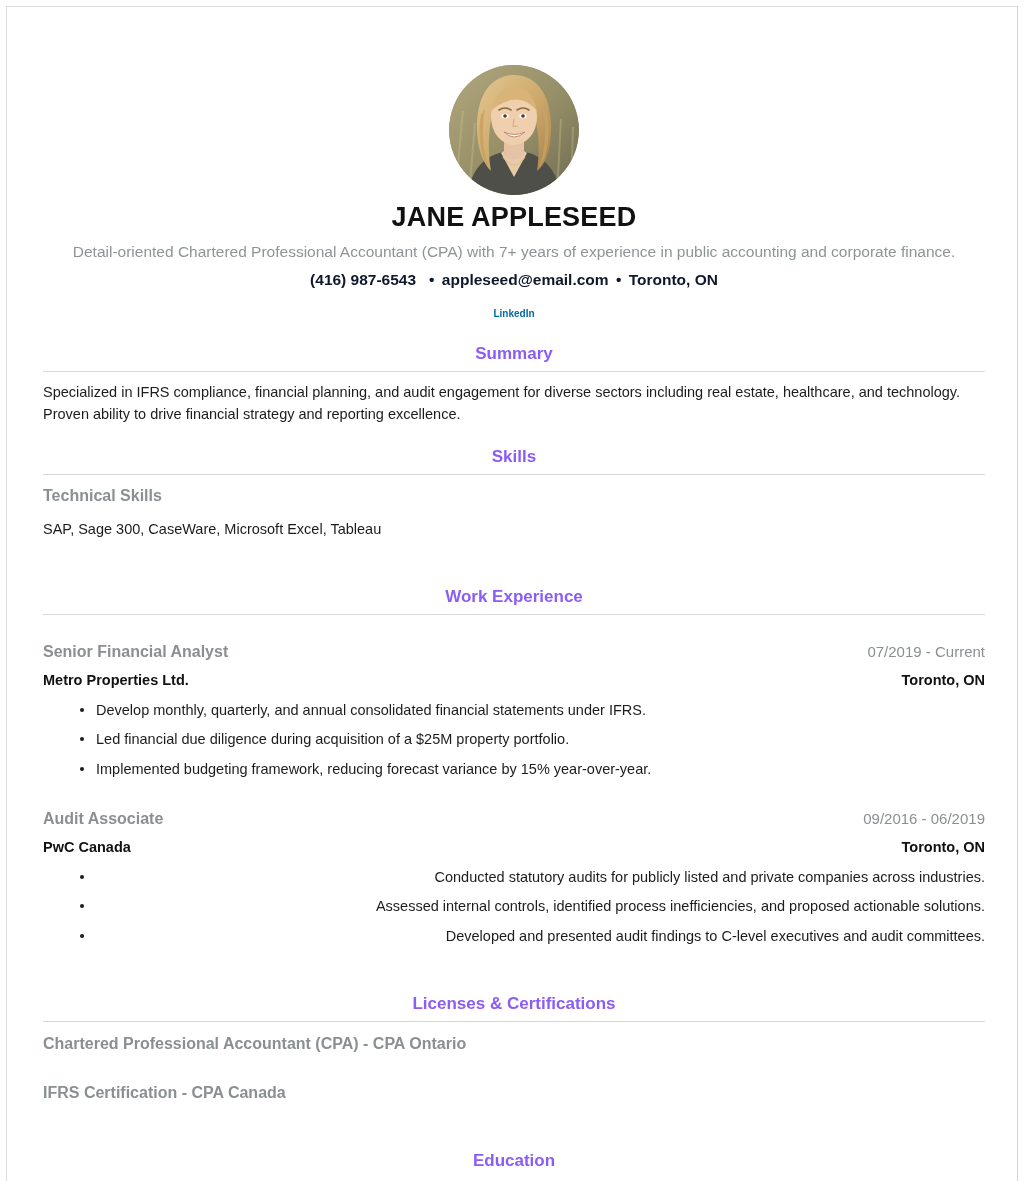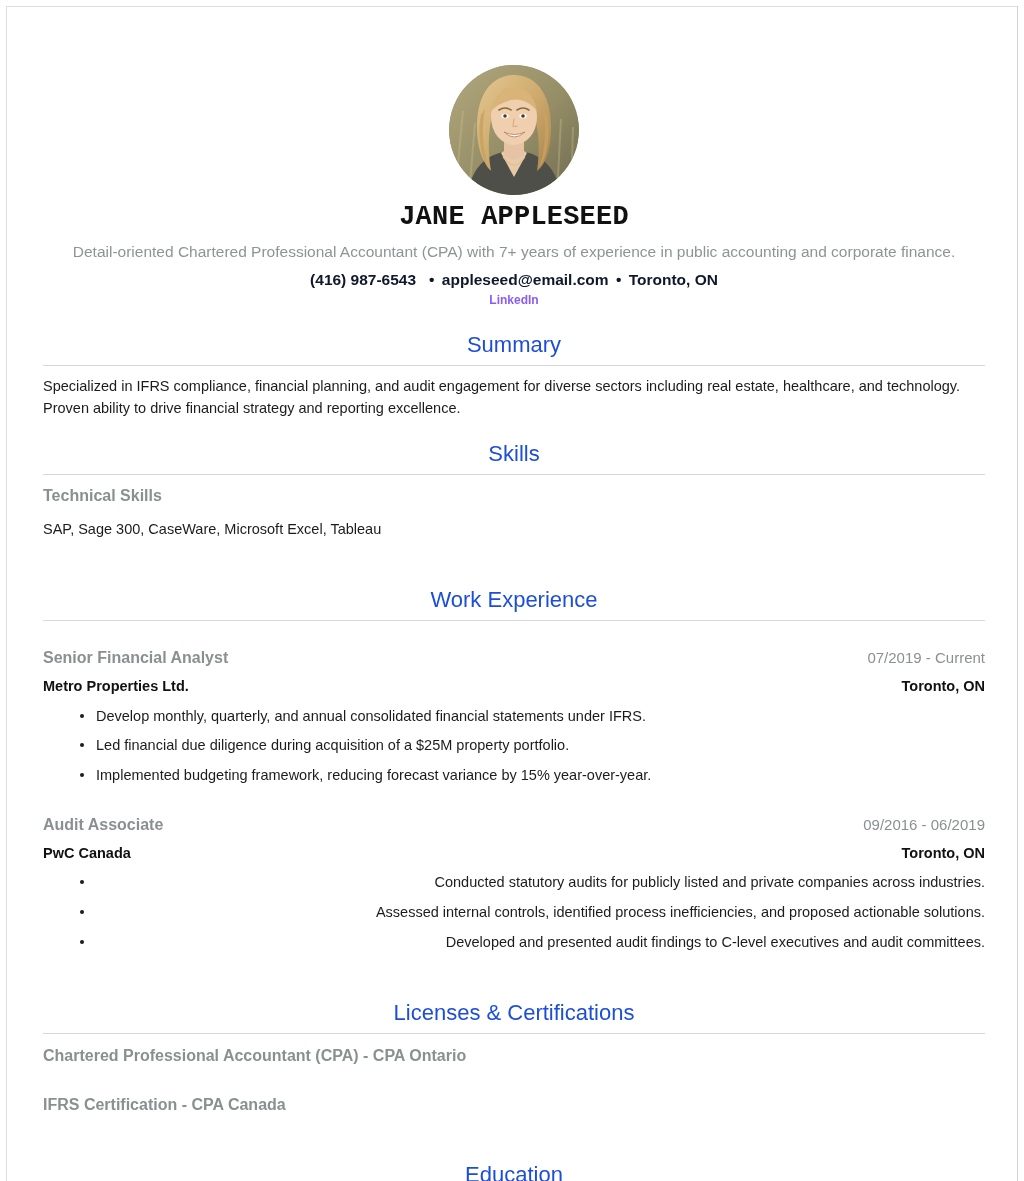--- a/index.html
+++ b/index.html
@@ -43,21 +43,20 @@
   }
   .avatar svg { display: block; width: 130px; height: 130px; }
 
   .full-name {
     font-size: 27px;
     font-weight: bold;
     letter-spacing: 0.2px;
     color: #111111;
     margin-top: 6px;
     line-height: 1.25;
-    font-family: Liberation Mono, monospace;
   }
 
   .tagline {
     font-size: 15.5px;
     color: #8e9496;
     line-height: 1.42;
     margin-top: 6px;
     padding: 0 14px;
   }
 
@@ -65,36 +64,36 @@
     font-size: 15.5px;
     font-weight: bold;
     color: #0f172a;
     margin-top: 6px;
     line-height: 1.45;
   }
   .contact-sep { padding: 0 3px; }
   .contact-gap { display: inline-block; width: 10px; }
 
   .contact-link {
-    font-size: 12px;
-    font-weight: bold;
-    color: #8b5cf6;
+    font-size: 10px;
+    font-weight: bold;
+    color: #0369a1;
     line-height: 1.45;
-    margin-top: 1px;
+    margin-top: 16px;
   }
 
   
   .section { margin-top: 22px; }
   .section.spaced { margin-top: 46px; }
 
   .section-title {
     text-align: center;
-    font-size: 22px;
-    font-weight: normal;
-    color: #1d4ed8;
+    font-size: 17px;
+    font-weight: bold;
+    color: #8b5cf6;
     padding-bottom: 7px;
   }
 
   .rule {
     height: 1px;
     background: #d8d8d8;
     width: 100%;
   }
 
   .body-text {

